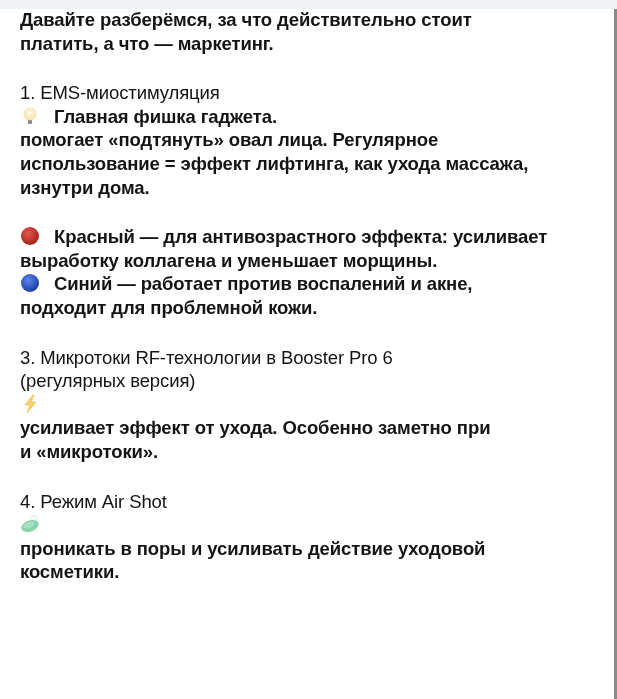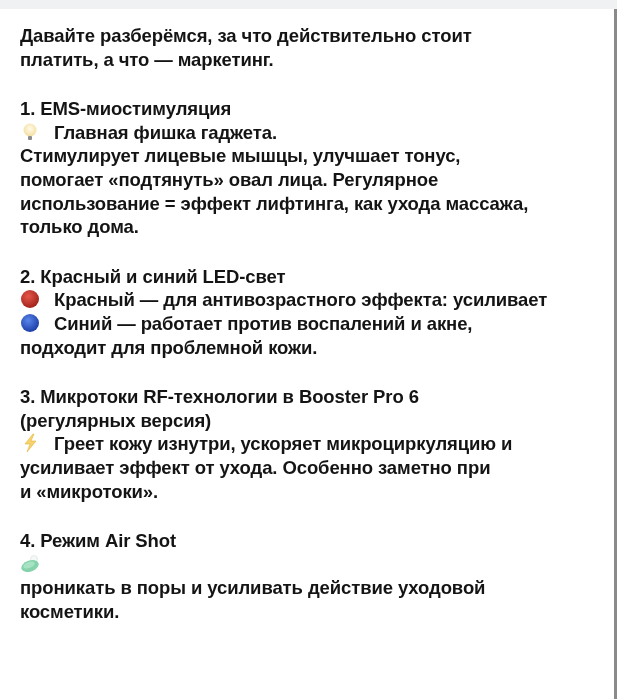--- a/index.html
+++ b/index.html
@@ -25,33 +25,33 @@
     .right-edge {
       position: absolute;
       right: 0; top: 9px;
       width: 3px;
       height: 690px;
       background: #8a8a8a;
     }
     .content {
       position: absolute;
       left: 20px;
-      top: 24px;
+      top: 8px;
       width: 580px;
     }
     .line {
       font-size: 18.5px;
       line-height: 23.6px;
       height: 23.6px;
       white-space: nowrap;
       font-weight: 600;
       letter-spacing: -0.1px;
     }
     .line.heading {
-      font-weight: 700;
+      font-weight: 400;
     }
     .gap {
       height: 26px;
     }
     .emoji {
       display: inline-block;
       width: 22px;
       height: 20px;
       vertical-align: -3px;
       margin-right: 12px;
@@ -78,41 +78,40 @@
           <radialGradient id="bulbg" cx="50%" cy="40%" r="60%">
             <stop offset="0%" stop-color="#fffbe8"></stop>
             <stop offset="100%" stop-color="#f4dea0"></stop>
           </radialGradient>
         </defs>
         <circle cx="10" cy="8" r="6.5" fill="url(#bulbg)"></circle>
         <rect x="8" y="14" width="4" height="4" rx="1" fill="#8c8c8c"></rect>
       </svg>
     </span><span>Главная фишка гаджета.</span>
   </div>
-  <div class="line">Стимулирует лицевые мышцы, улучшает тонус,</div>
   <div class="line">помогает «подтянуть» овал лица. Регулярное</div>
   <div class="line">использование = эффект лифтинга, как ухода массажа,</div>
-  <div class="line">только дома.</div>
+  <div class="line">изнутри дома.</div>
 
   <div class="gap"></div>
 
-  <div class="line heading">2. Красный и синий LED-свет</div>
   <div class="line">
     <span class="emoji">
       <svg viewBox="0 0 22 20">
         <defs>
           <radialGradient id="redg" cx="40%" cy="35%" r="65%">
             <stop offset="0%" stop-color="#e5574a"></stop>
             <stop offset="100%" stop-color="#a3231a"></stop>
           </radialGradient>
         </defs>
         <circle cx="10" cy="10" r="9" fill="url(#redg)"></circle>
       </svg>
     </span><span>Красный — для антивозрастного эффекта: усиливает</span>
   </div>
+  <div class="line">выработку коллагена и уменьшает морщины.</div>
   <div class="line">
     <span class="emoji">
       <svg viewBox="0 0 22 20">
         <defs>
           <radialGradient id="blueg" cx="40%" cy="35%" r="65%">
             <stop offset="0%" stop-color="#5a86ec"></stop>
             <stop offset="100%" stop-color="#1c3fa8"></stop>
           </radialGradient>
         </defs>
         <circle cx="10" cy="10" r="9" fill="url(#blueg)"></circle>
@@ -123,21 +122,21 @@
 
   <div class="gap"></div>
 
   <div class="line heading">3. Микротоки RF-технологии в Booster Pro 6</div>
   <div class="line heading">(регулярных версия)</div>
   <div class="line">
     <span class="emoji">
       <svg viewBox="0 0 22 20">
         <path d="M13 1 L5 11 L10 11 L7 19 L16 8 L11 8 L14 1 Z" fill="#f6d36b" stroke="#e8b43c" stroke-width="0.6"></path>
       </svg>
-    </span><span>Греет кожу изнутри, ускоряет микроциркуляцию и</span>
+    </span>
   </div>
   <div class="line">усиливает эффект от ухода. Особенно заметно при</div>
   <div class="line">и «микротоки».</div>
 
   <div class="gap"></div>
 
   <div class="line heading">4. Режим Air Shot</div>
   <div class="line">
     <span class="emoji">
       <svg viewBox="0 0 22 20">

